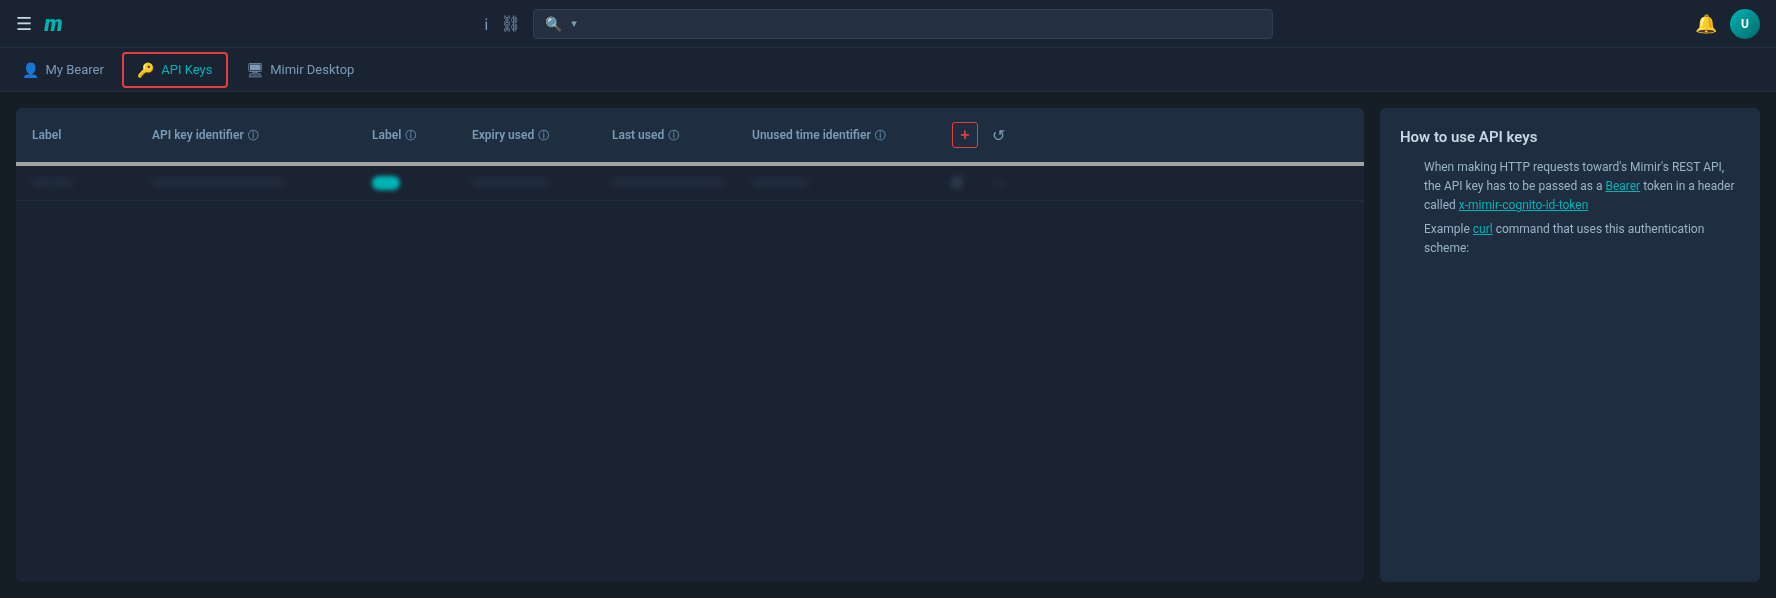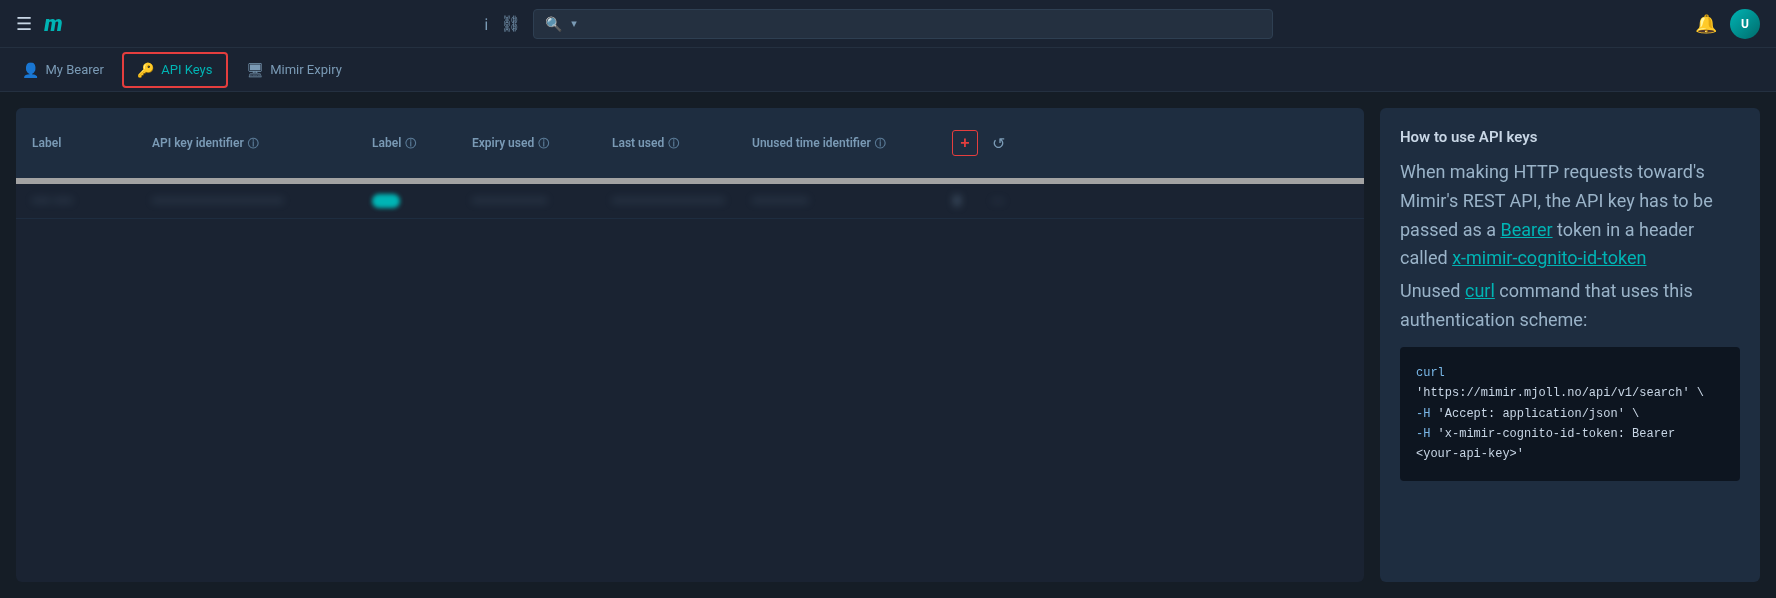--- a/index.html
+++ b/index.html
@@ -127,23 +127,23 @@
       background-color: #1a2332;
       border-radius: 6px;
       overflow: hidden;
       margin-right: 16px;
     }
 
     .table-header {
       display: grid;
       grid-template-columns: 120px 220px 100px 140px 140px 200px 40px 40px;
       align-items: center;
-      padding: 22px 16px;
+      padding: 14px 16px;
       background-color: #1e2d40;
-      border-bottom: 6px solid #a3a3a3;
+      border-bottom: 4px solid #a3a3a3;
       font-size: 12px;
       color: #7a9ab5;
       font-weight: 600;
     }
     .col-header {
       display: flex;
       align-items: center;
       gap: 4px;
     }
     .col-info-icon {
@@ -204,24 +204,25 @@
       padding: 20px;
       flex-shrink: 0;
     }
     .howto-title {
       font-size: 15px;
       font-weight: 600;
       color: #c8d6e5;
       margin-bottom: 12px;
     }
     .howto-text {
-      font-size: 18px;
+      font-size: 12px;
       color: #9ab3c8;
       line-height: 1.6;
       margin-bottom: 4px;
+      margin-left: 24px;
     }
     .link-text {
       color: #00b4b4;
       text-decoration: underline;
       cursor: pointer;
     }
     .code-block {
       background-color: #0d1520;
       border-radius: 4px;
       padding: 16px;
@@ -255,21 +256,21 @@
   <div class="profile-nav-item">
     <span class="profile-nav-icon">👤</span>
     <span>My Bearer</span>
   </div>
   <div class="profile-nav-item active">
     <span class="profile-nav-icon">🔑</span>
     <span>API Keys</span>
   </div>
   <div class="profile-nav-item">
     <span class="profile-nav-icon">🖥</span>
-    <span>Mimir Expiry</span>
+    <span>Mimir Desktop</span>
   </div>
 </nav>
 
 <div class="main-content">
 
   <div class="api-keys-section">
 
     <div class="table-header">
       <div class="col-header">
         <span>Label</span>
@@ -311,22 +312,17 @@
       <div class="blurred" style="cursor:pointer;">⋯</div>
     </div>
   </div>
 
   <div class="howto-panel">
     <div class="howto-title">How to use API keys</div>
     <p class="howto-text">
       <span>When making HTTP requests toward's Mimir's REST API, the API key has to be passed as a </span><span class="link-text">Bearer</span><span> token in a header called </span><span class="link-text">x-mimir-cognito-id-token</span>
     </p>
     <p class="howto-text">
-      <span>Unused </span><span class="link-text">curl</span><span> command that uses this authentication scheme:</span>
+      <span>Example </span><span class="link-text">curl</span><span> command that uses this authentication scheme:</span>
     </p>
-    <div class="code-block">
-      <span class="code-flag">curl</span><span> 'https://mimir.mjoll.no/api/v1/search' \</span><br>
-      <span class="code-flag">-H</span><span> 'Accept: application/json' \</span><br>
-      <span class="code-flag">-H</span><span> 'x-mimir-cognito-id-token: Bearer &lt;your-api-key&gt;'</span>
-    </div>
   </div>
 
 </div>
 
 </body></html>

